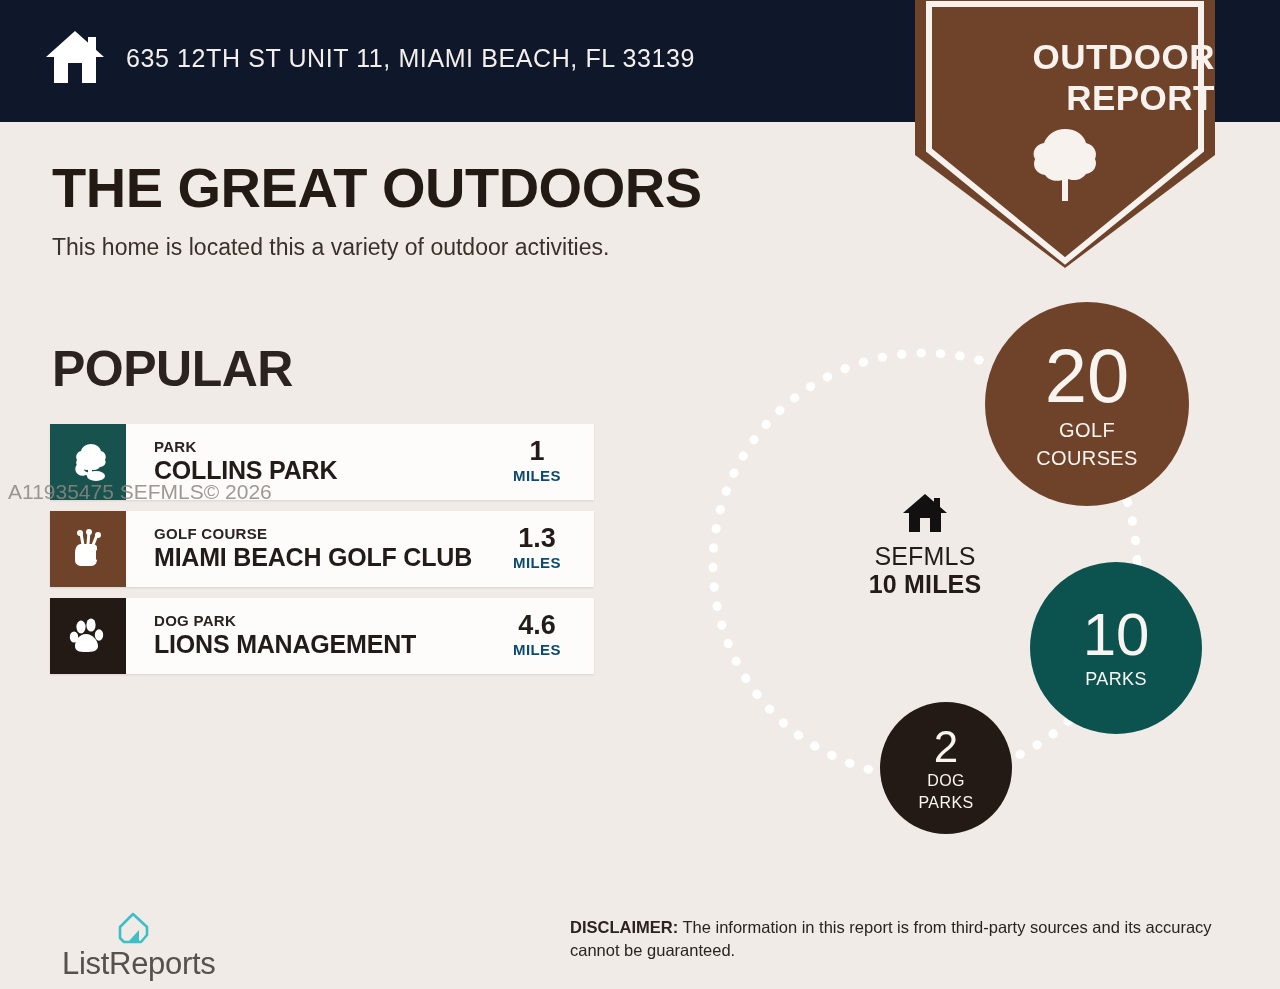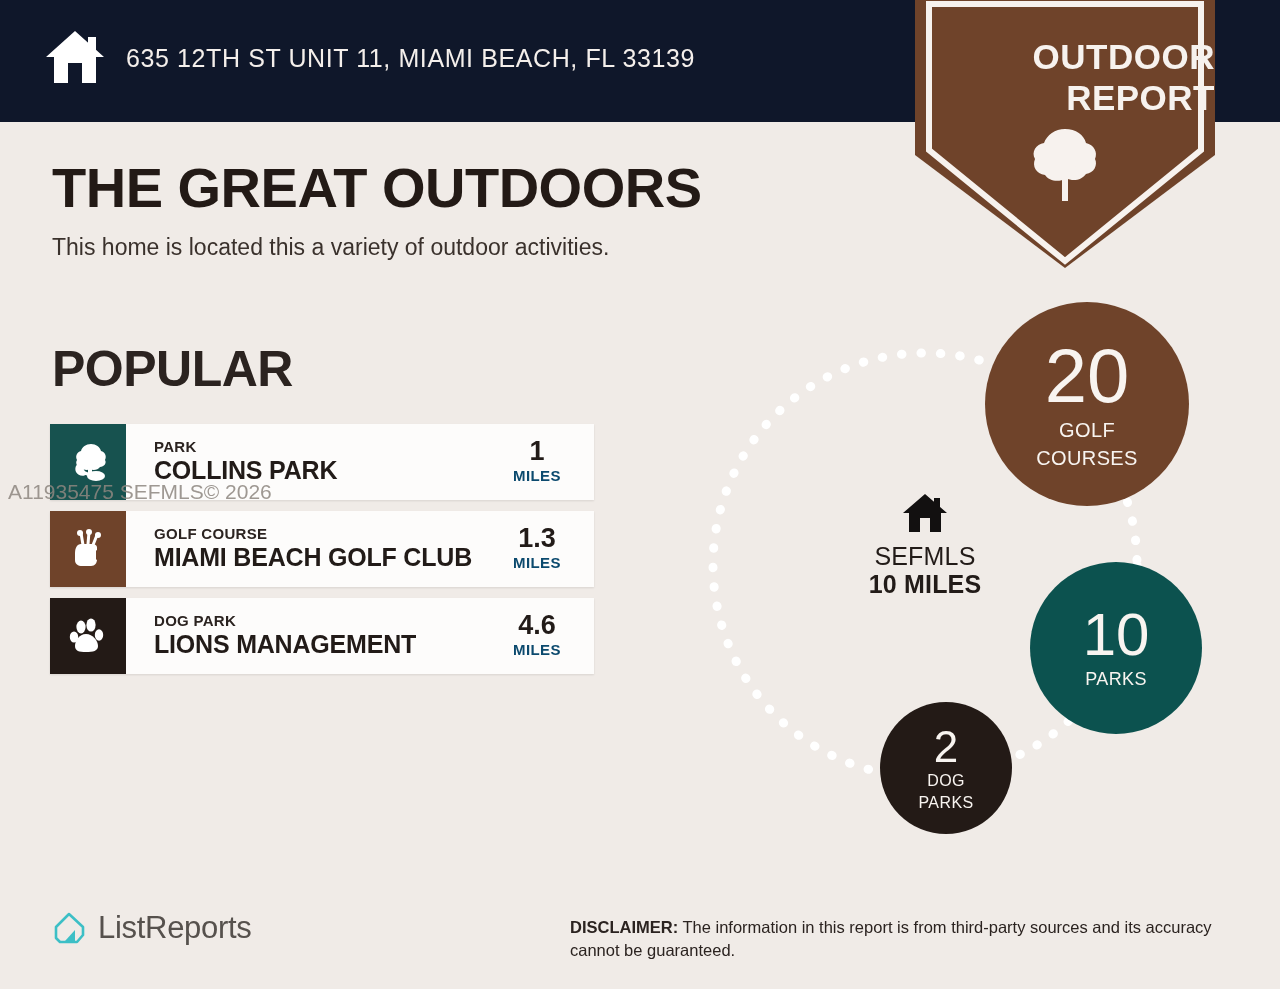--- a/index.html
+++ b/index.html
@@ -249,20 +249,21 @@
   }
   .stat-dog .stat-num { font-size: 44px; }
   .stat-dog .stat-label { font-size: 16px; margin-top: 4px; }
 
   
   .footer-logo {
     position: absolute;
     left: 52px; top: 910px;
     display: flex;
     align-items: center;
+    flex-direction: column;
   }
   .footer-logo-mark { width: 36px; height: 36px; }
   .footer-logo-text {
     margin-left: 10px;
     font-size: 31px;
     color: #56514d;
     font-weight: 400;
     letter-spacing: -0.3px;
   }
   .disclaimer {

